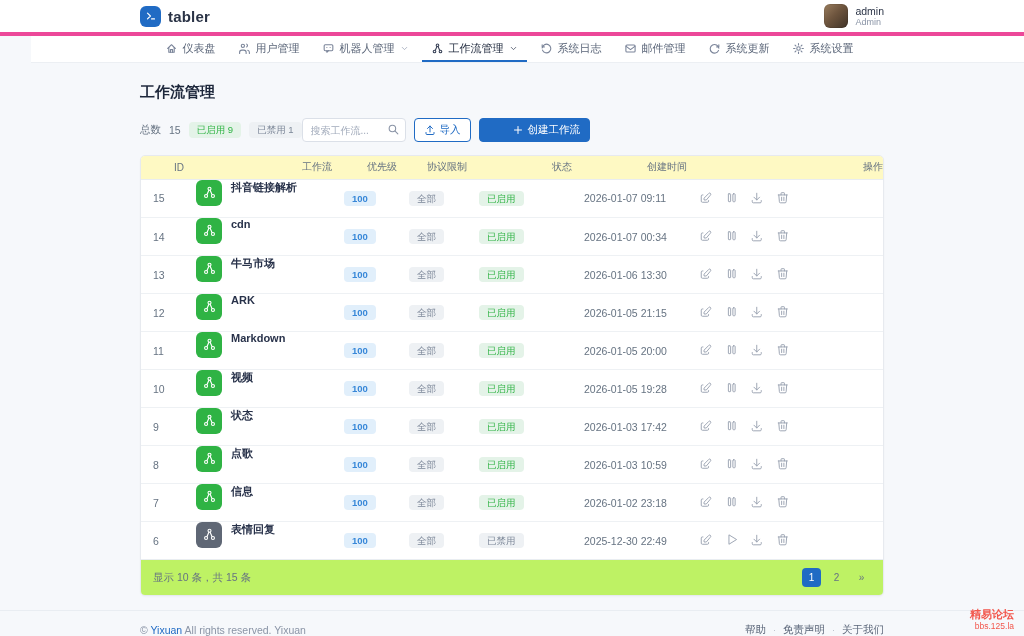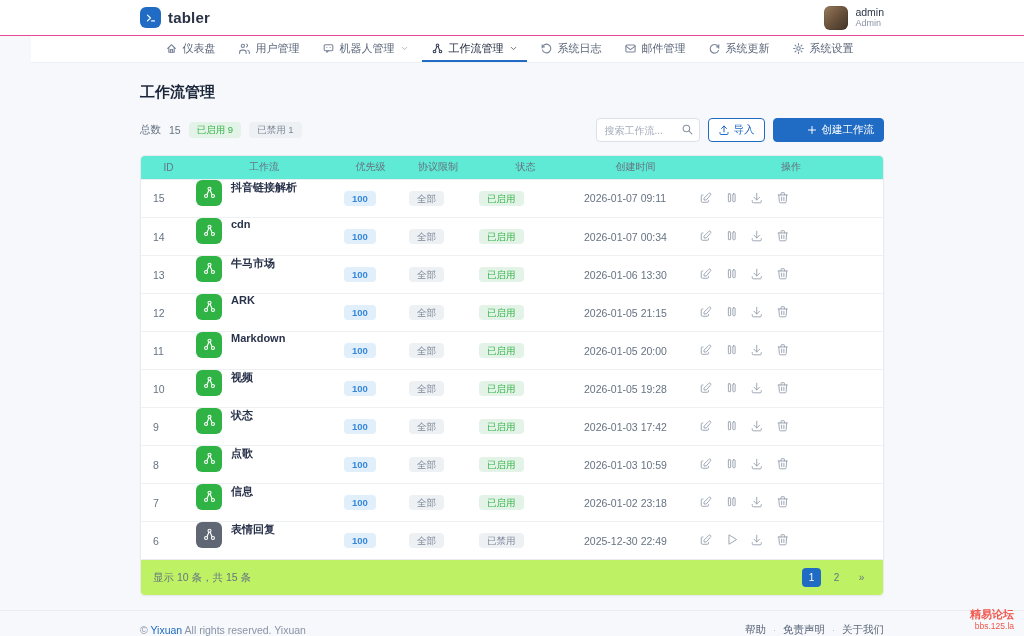--- a/index.html
+++ b/index.html
@@ -8,21 +8,21 @@
     font-family:"Liberation Sans","DejaVu Sans",sans-serif;
     background:var(--page-bg,#f6f8fb);
     color:#1d273b;
     position:relative;
     overflow:hidden;
     font-size:11px;
   }
   .container { width:744px; margin:0 auto; }
 
   
-  .topbar { background:#fff; border-bottom:1px solid #ec4899; height:36px; }
+  .topbar { background:#fff; border-bottom:4px solid #ec4899; height:36px; }
   .topbar-inner { display:flex; align-items:center; justify-content:space-between; height:100%; }
   .logo { display:flex; align-items:center; gap:7px; cursor:pointer; }
   .logo-mark { width:21px; height:21px; border-radius:6px; background:var(--primary,#206bc4);
     display:flex; align-items:center; justify-content:center; }
   .logo-mark svg { width:14px; height:14px; stroke:#fff; }
   .logo-text { font-size:15px; font-weight:600; color:#2a3346; letter-spacing:.2px; }
   .user-menu { display:flex; align-items:center; gap:7px; cursor:pointer; }
   .avatar { width:24px; height:24px; border-radius:6px;
     background:linear-gradient(135deg,#9a7e5f 0%,#6e553e 45%,#3f3226 100%);
     box-shadow:inset 0 0 0 1px rgba(0,0,0,.08); }
@@ -38,21 +38,21 @@
   .nav-item .ic { width:13px; height:13px; stroke:#7a8499; }
   .nav-item .chev { width:9px; height:9px; stroke:#9aa3b5; }
   .nav-item.active { color:#1d273b; border-bottom-color:var(--primary,#206bc4); }
   .nav-item.active .ic { stroke:#3b4459; }
 
   
   .ic { fill:none; stroke:currentColor; stroke-width:2; stroke-linecap:round; stroke-linejoin:round; display:block; }
 
   
   .page-title { font-size:15px; font-weight:700; color:#1d273b; padding-top:20px; }
-  .toolbar { display:flex; align-items:center; justify-content:space-between; margin-top:16px; }
+  .toolbar { display:flex; align-items:center; margin-top:16px; }
   .stats { display:flex; align-items:center; gap:8px; color:#667382; font-size:10.5px; }
   .badge { display:inline-block; font-size:9.5px; line-height:1; padding:3px 8px; border-radius:4px; white-space:nowrap; }
   .b-green { background:#e4f3e8; color:var(--green,#2fa84f); }
   .b-gray  { background:#eef1f4; color:#7c8798; }
   .b-blue  { background:#e1effb; color:#3787d8; font-weight:600; }
   .controls { display:flex; align-items:center; gap:8px; }
   .search-box { position:relative; }
   .search-box input { width:104px; height:24px; border:1px solid #dbe0e8; border-radius:4px;
     padding:0 22px 0 8px; font-size:10px; color:#2a3346; background:#fff;
     font-family:"Liberation Sans","DejaVu Sans",sans-serif; }
@@ -62,21 +62,21 @@
     border-radius:4px; font-size:10.5px; cursor:pointer; border:1px solid transparent;
     font-family:inherit; background:#fff; }
   .btn .ic { width:12px; height:12px; }
   .btn-outline { border-color:var(--primary,#206bc4); color:var(--primary,#206bc4); }
   .btn-primary { background:var(--primary,#206bc4); border-color:var(--primary,#206bc4); color:#fff;padding-left:32px; }
 
   
   .card { background:#fff; border:1px solid #e7eaef; border-radius:5px; margin-top:13px; overflow:hidden;
     box-shadow:0 1px 2px rgba(24,36,51,.03); }
   table { width:100%; border-collapse:collapse; }
-  thead th { background:#5eead4; color:#667382; font-weight:400; font-size:10px; text-align:center;
+  thead th { background:#fef9c3; color:#667382; font-weight:400; font-size:10px; text-align:right;
     height:23px; padding-left:12px; border-bottom:1px solid #e9edf1; }
   th.c-id, td.c-id { width:43px; }
   th.c-name, td.c-name { width:148px; }
   th.c-pri { width:65px; } th.c-proto { width:70px; } th.c-status { width:105px; } th.c-time { width:115px; }
   tbody td { height:38px; border-bottom:1px solid #eef1f4; padding-left:12px; font-size:10.5px; color:#667382; }
   tbody tr:last-child td { border-bottom:1px solid #e9edf1; }
   td.c-name { display:flex; gap:9px; height:38px; }
   .wf-ic { width:26px; height:26px; border-radius:6px; background:var(--green,#2fb344);
     display:flex; align-items:center; justify-content:center; flex:none; }
   .wf-ic svg { width:15px; height:15px; stroke:#fff; stroke-width:1.8; }

